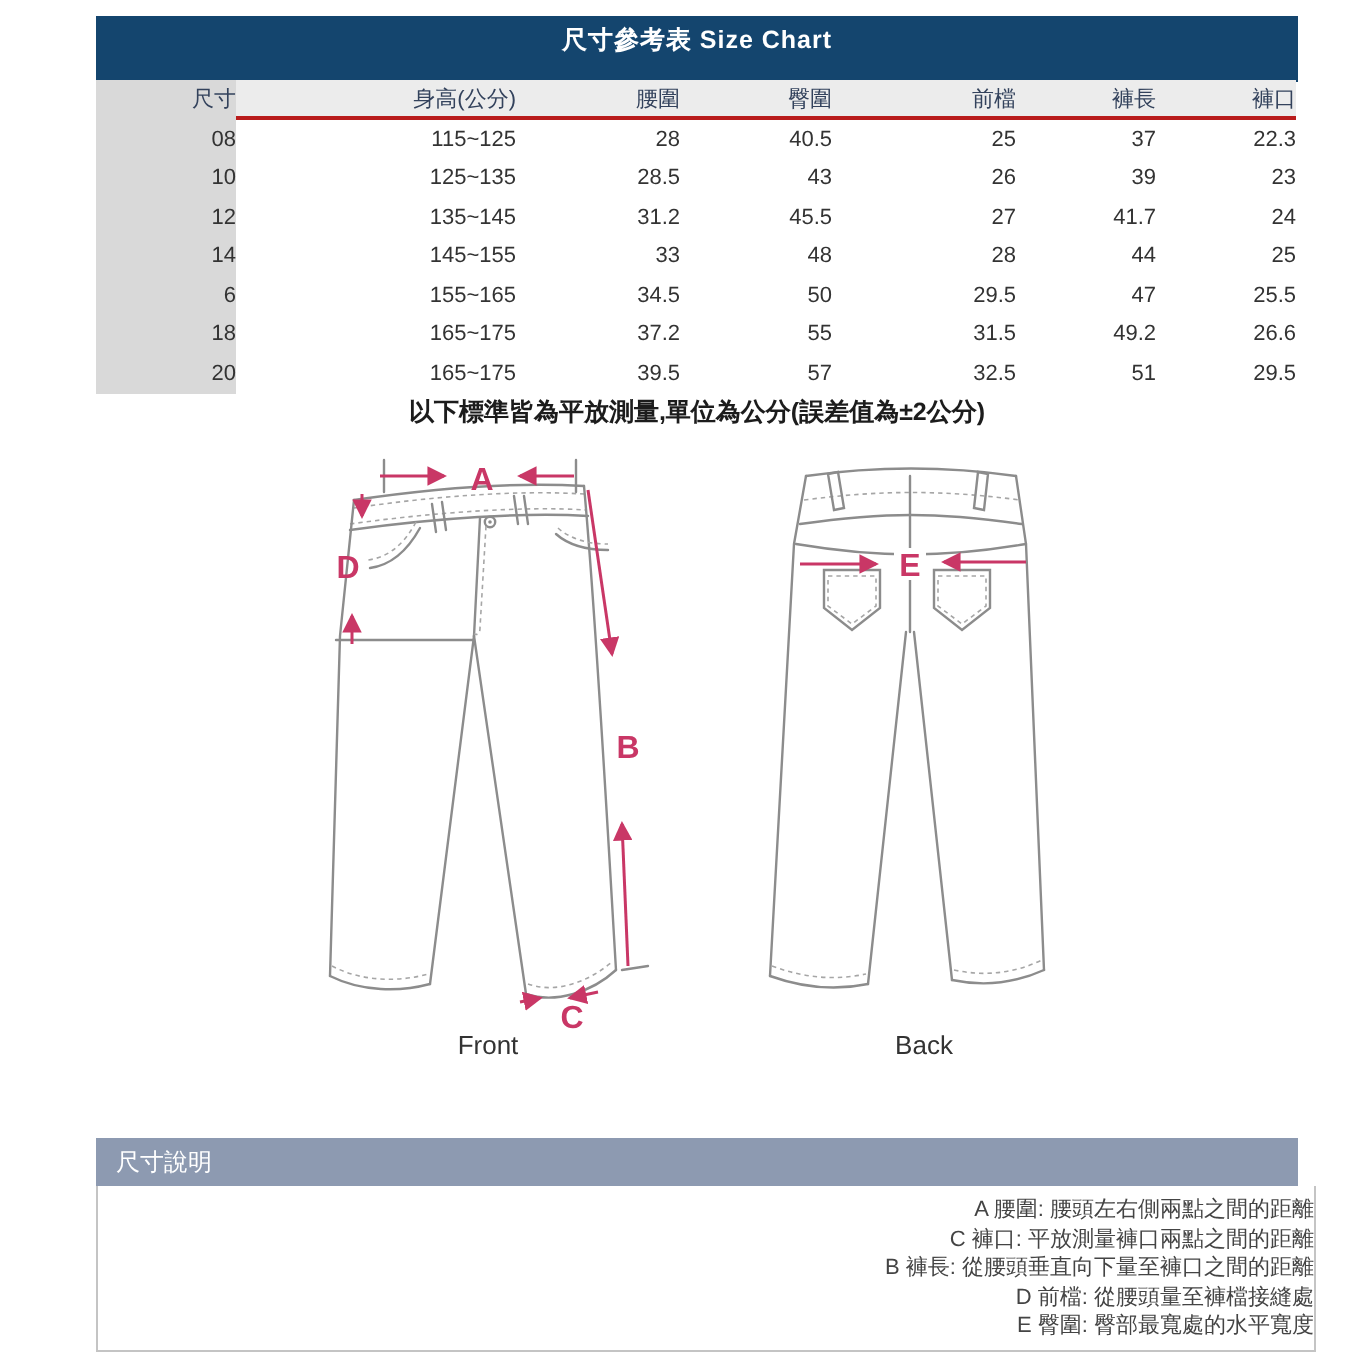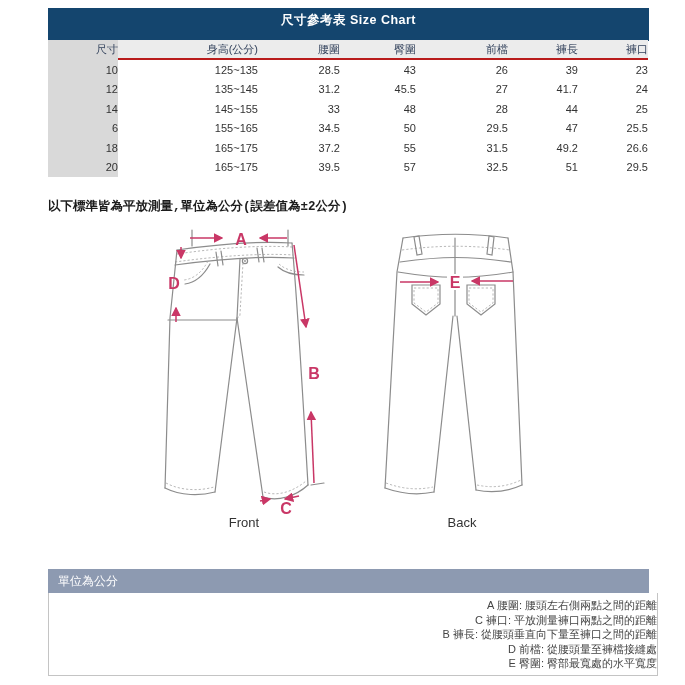--- a/index.html
+++ b/index.html
@@ -30,21 +30,21 @@
     background:var(--headrow);color:#33425c;font-weight:normal;
     height:18px;border-bottom:2px solid #b91c1c;padding:0;
   }
   table.size-table thead th:first-child{
     background:var(--colgray);border-bottom:2px solid var(--colgray);
   }
   table.size-table tbody td{height:19.5px;padding:0;}
   table.size-table tbody td:first-child{background:var(--colgray);}
   .note{
     position:absolute;left:48px;top:198px;width:601px;
-    text-align:left;font-size:12.5px;font-weight:bold;color:#1c1c1c;font-family:Liberation Mono, monospace;
+    text-align:center;font-size:12.5px;font-weight:bold;color:#1c1c1c;
   }
   svg.diagram{position:absolute;left:48px;top:228px;}
   .legend-bar{
     position:absolute;left:48px;top:569px;width:601px;height:24px;
     background:var(--legend-bar);color:#fff;font-size:12px;line-height:24px;
     box-sizing:border-box;padding-left:10px;
   }
   .legend-box{
     position:absolute;left:48px;top:593px;width:599px;height:77px;
     border:1px solid #c4c4c4;border-top:none;background:#fff;
@@ -82,20 +82,29 @@
           <th>身高(公分)</th>
           <th>腰圍</th>
           <th>臀圍</th>
           <th>前檔</th>
           <th>褲長</th>
           <th>褲口</th>
         </tr>
     </thead>
     <tbody>
         <tr>
+          <td>08</td>
+          <td>115~125</td>
+          <td>28</td>
+          <td>40.5</td>
+          <td>25</td>
+          <td>37</td>
+          <td>22.3</td>
+        </tr>
+        <tr>
           <td>10</td>
           <td>125~135</td>
           <td>28.5</td>
           <td>43</td>
           <td>26</td>
           <td>39</td>
           <td>23</td>
         </tr>
         <tr>
           <td>12</td>
@@ -243,21 +252,21 @@
       <line class="meas" x1="352" y1="54" x2="390" y2="54" marker-end="url(#ah)"></line>
       <line class="meas" x1="465" y1="53" x2="424" y2="53" marker-end="url(#ah)"></line>
       <rect x="399" y="46" width="16" height="16" fill="#fff"></rect>
       <text class="meas-label" x="407" y="60" text-anchor="middle">E</text>
     </g>
 
     <text class="view-label" x="414" y="299" text-anchor="middle">Back</text>
   </svg>
 
   <div class="legend-bar">
-    <span>單位為公分</span>
+    <span>尺寸說明</span>
   </div>
   <div class="legend-box">
       <div>A 腰圍: 腰頭左右側兩點之間的距離</div>
       <div>C 褲口: 平放測量褲口兩點之間的距離</div>
       <div>B 褲長: 從腰頭垂直向下量至褲口之間的距離</div>
       <div>D 前檔: 從腰頭量至褲檔接縫處</div>
       <div>E 臀圍: 臀部最寬處的水平寬度</div>
     </div>
 
 </div>

